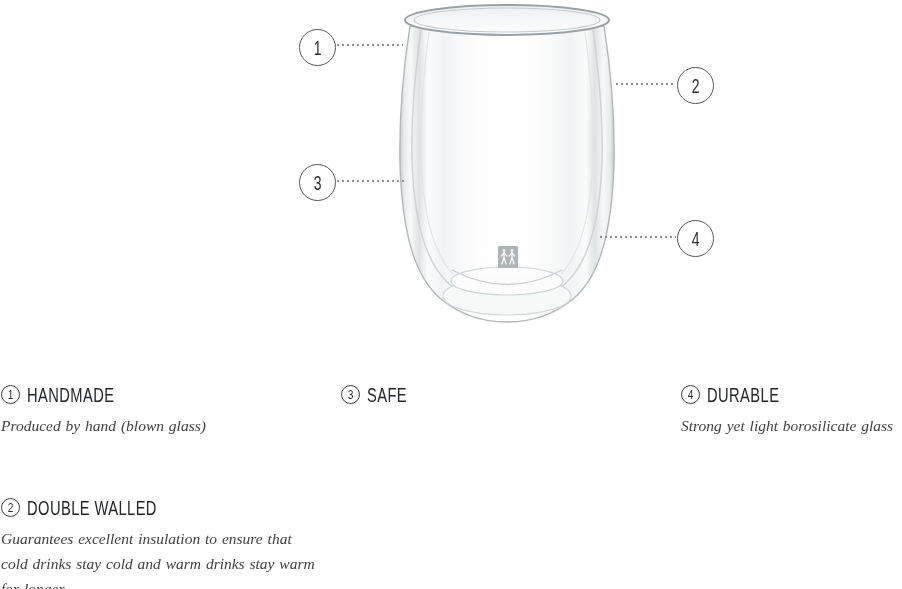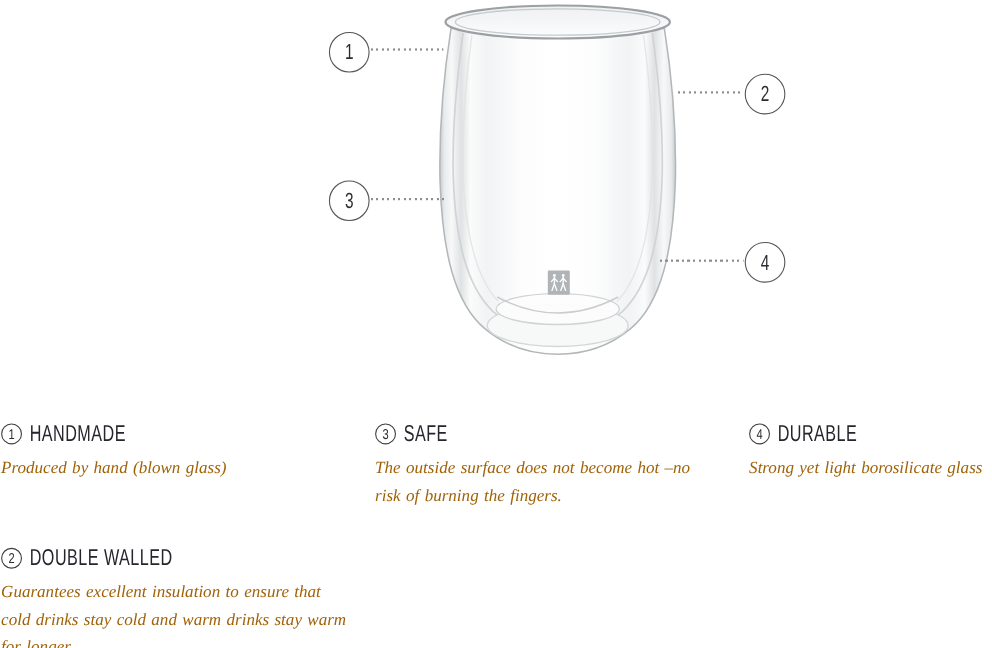--- a/index.html
+++ b/index.html
@@ -48,21 +48,21 @@
   .num-badge span{
     font-size:13px;color:#2b2d31;line-height:1;transform:scaleX(.78);
   }
   .feature-title{
     font-size:21px;color:#24262b;line-height:1;white-space:nowrap;
     transform:scaleX(.7);transform-origin:left center;letter-spacing:.6px;
   }
   .feature-desc{
     margin:9px 0 0 0;
     font-family:"Liberation Serif","DejaVu Serif",serif;
-    font-style:italic;font-size:15.5px;line-height:25px;color:#a16207;
+    font-style:italic;font-size:15.5px;line-height:25px;color:#404040;
     word-spacing:1px;
   }
 </style>
 </head>
 <body>
 
 <div class="stage">
 
   <div class="product-figure">
     <svg width="220" height="322" viewBox="0 0 220 322" xmlns="http://www.w3.org/2000/svg">
@@ -154,21 +154,20 @@
     <p class="feature-desc">Produced by hand (blown glass)</p>
   </div>
 
   <div class="feature feature-3">
     <div class="feature-header">
       <span class="num-badge">
         <span>3</span>
       </span>
       <span class="feature-title">SAFE</span>
     </div>
-    <p class="feature-desc">The outside surface does not become hot –no risk of burning the fingers.</p>
   </div>
 
   <div class="feature feature-4">
     <div class="feature-header">
       <span class="num-badge">
         <span>4</span>
       </span>
       <span class="feature-title">DURABLE</span>
     </div>
     <p class="feature-desc">Strong yet light borosilicate glass</p>

